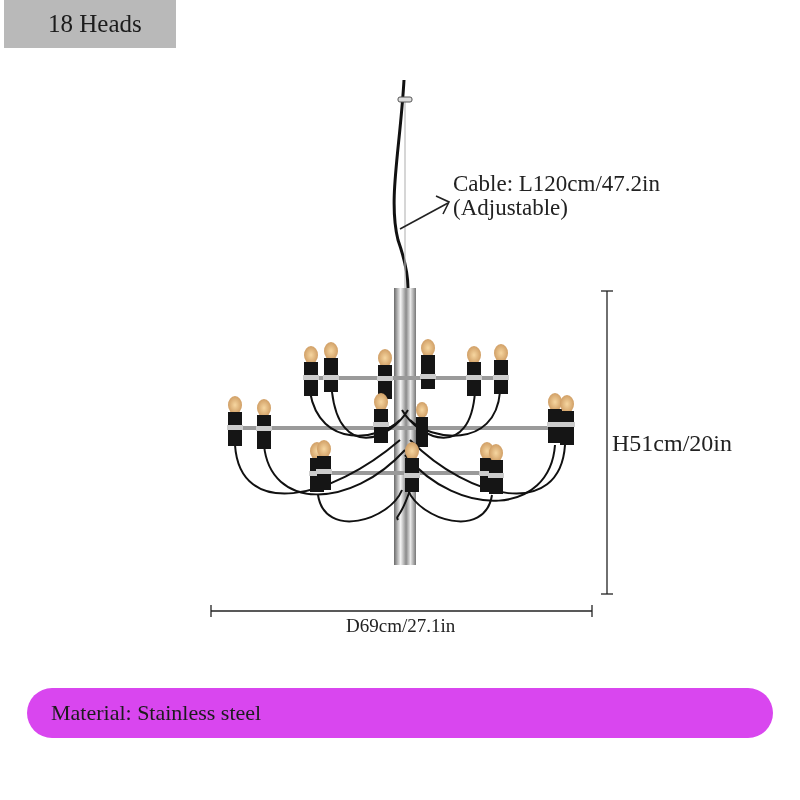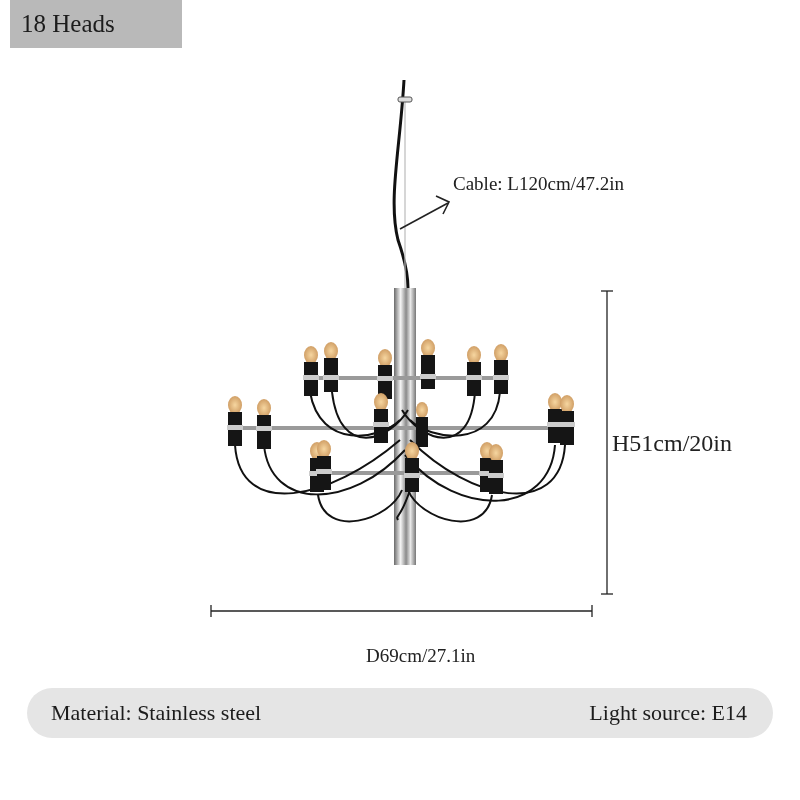--- a/index.html
+++ b/index.html
@@ -1,27 +1,27 @@
 <!DOCTYPE html>
 <html><head>
 <meta charset="utf-8">
 <style>
   html, body { margin:0; padding:0; }
   body { width:800px; height:800px; background:#ffffff; position:relative; overflow:hidden;
          font-family:"DejaVu Serif","Liberation Serif",serif; color:#1a1a1a; }
-  .badge { position:absolute; left:10px; top:0; width:172px; height:48px; background:#b9b9b9;
-           display:flex; align-items:center; padding-left:11px; box-sizing:border-box;
+  .badge { position:absolute; left:4px; top:0; width:172px; height:48px; background:#b9b9b9;
+           display:flex; align-items:center; padding-left:44px; box-sizing:border-box;
            font-family:"Liberation Serif",serif; font-size:25px; color:#1c1c1c; }
   .lamp { position:absolute; left:0; top:0; width:800px; height:660px; }
   .label { position:absolute; font-family:"Liberation Serif",serif; color:#222; }
-  .cable-label { left:453px; top:172px; font-size:19px; line-height:24px;font-family:Liberation Serif, serif; }
+  .cable-label { left:453px; top:172px; font-size:23px; line-height:24px;font-family:Liberation Serif, serif; }
   .height-label { left:612px; top:430px; font-size:24px; }
-  .dia-label { left:366px; top:615px; font-size:19px;margin-top:30px; }
+  .dia-label { left:346px; top:615px; font-size:19px; }
   .specbar { position:absolute; left:27px; top:688px; width:746px; height:50px; border-radius:25px;
-             background:#e5e5e5; display:flex; align-items:center; justify-content:space-between;
+             background:#d946ef; display:flex; align-items:center; justify-content:space-between;
              padding:0 26px 0 24px; box-sizing:border-box; font-family:"Liberation Serif",serif;
              font-size:22px; color:#1c1c1c; }
 </style>
 </head>
 <body>
 
 <div class="badge">
   <span>18 Heads</span>
 </div>
 
@@ -161,20 +161,20 @@
     <line x1="601" y1="291" x2="613" y2="291"></line>
     <line x1="601" y1="594" x2="613" y2="594"></line>
     <line x1="211" y1="611" x2="592" y2="611"></line>
     <line x1="211" y1="605" x2="211" y2="617"></line>
     <line x1="592" y1="605" x2="592" y2="617"></line>
   </g>
 </svg>
 
 <div class="label cable-label">
   <div>Cable: L120cm/47.2in</div>
+  <div>(Adjustable)</div>
 </div>
 <div class="label height-label">H51cm/20in</div>
 <div class="label dia-label">D69cm/27.1in</div>
 
 <div class="specbar">
   <span>Material: Stainless steel</span>
-  <span>Light source: E14</span>
 </div>
 
 </body></html>

